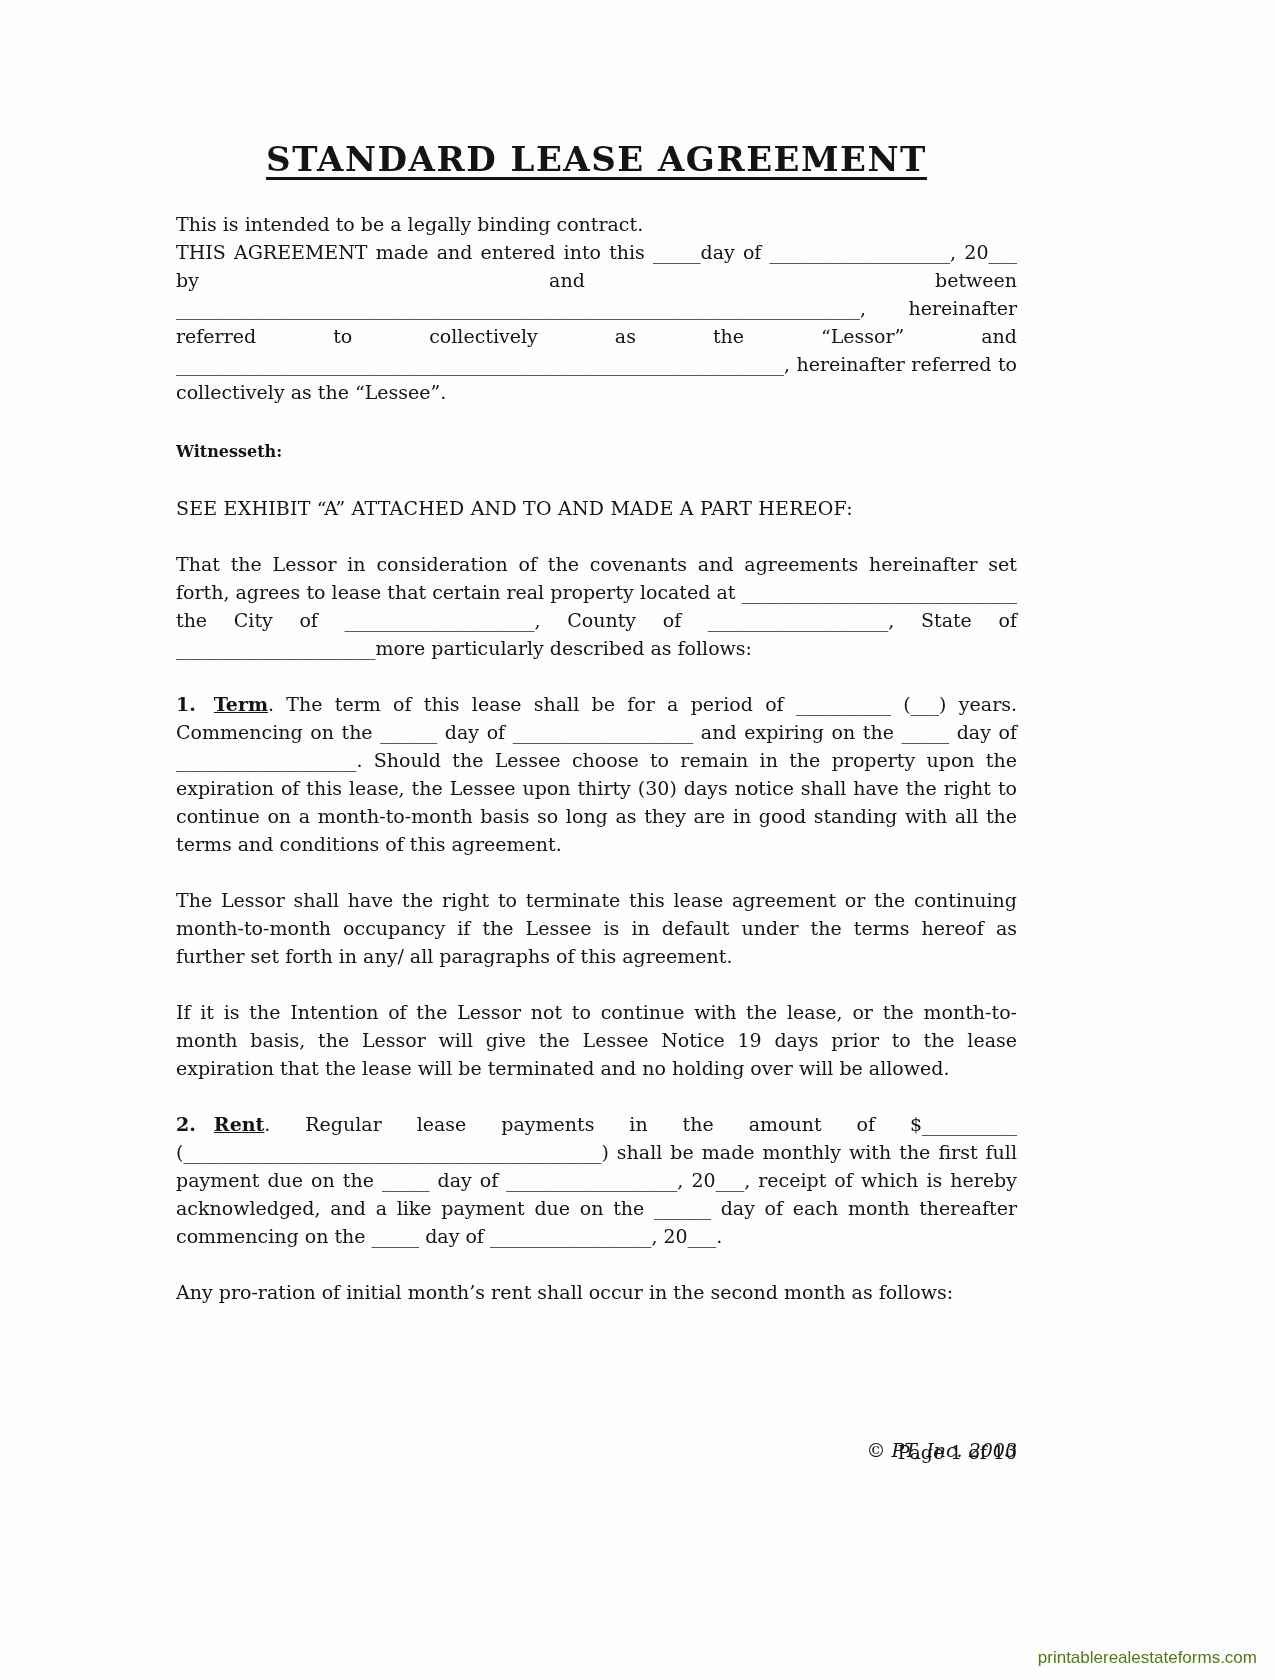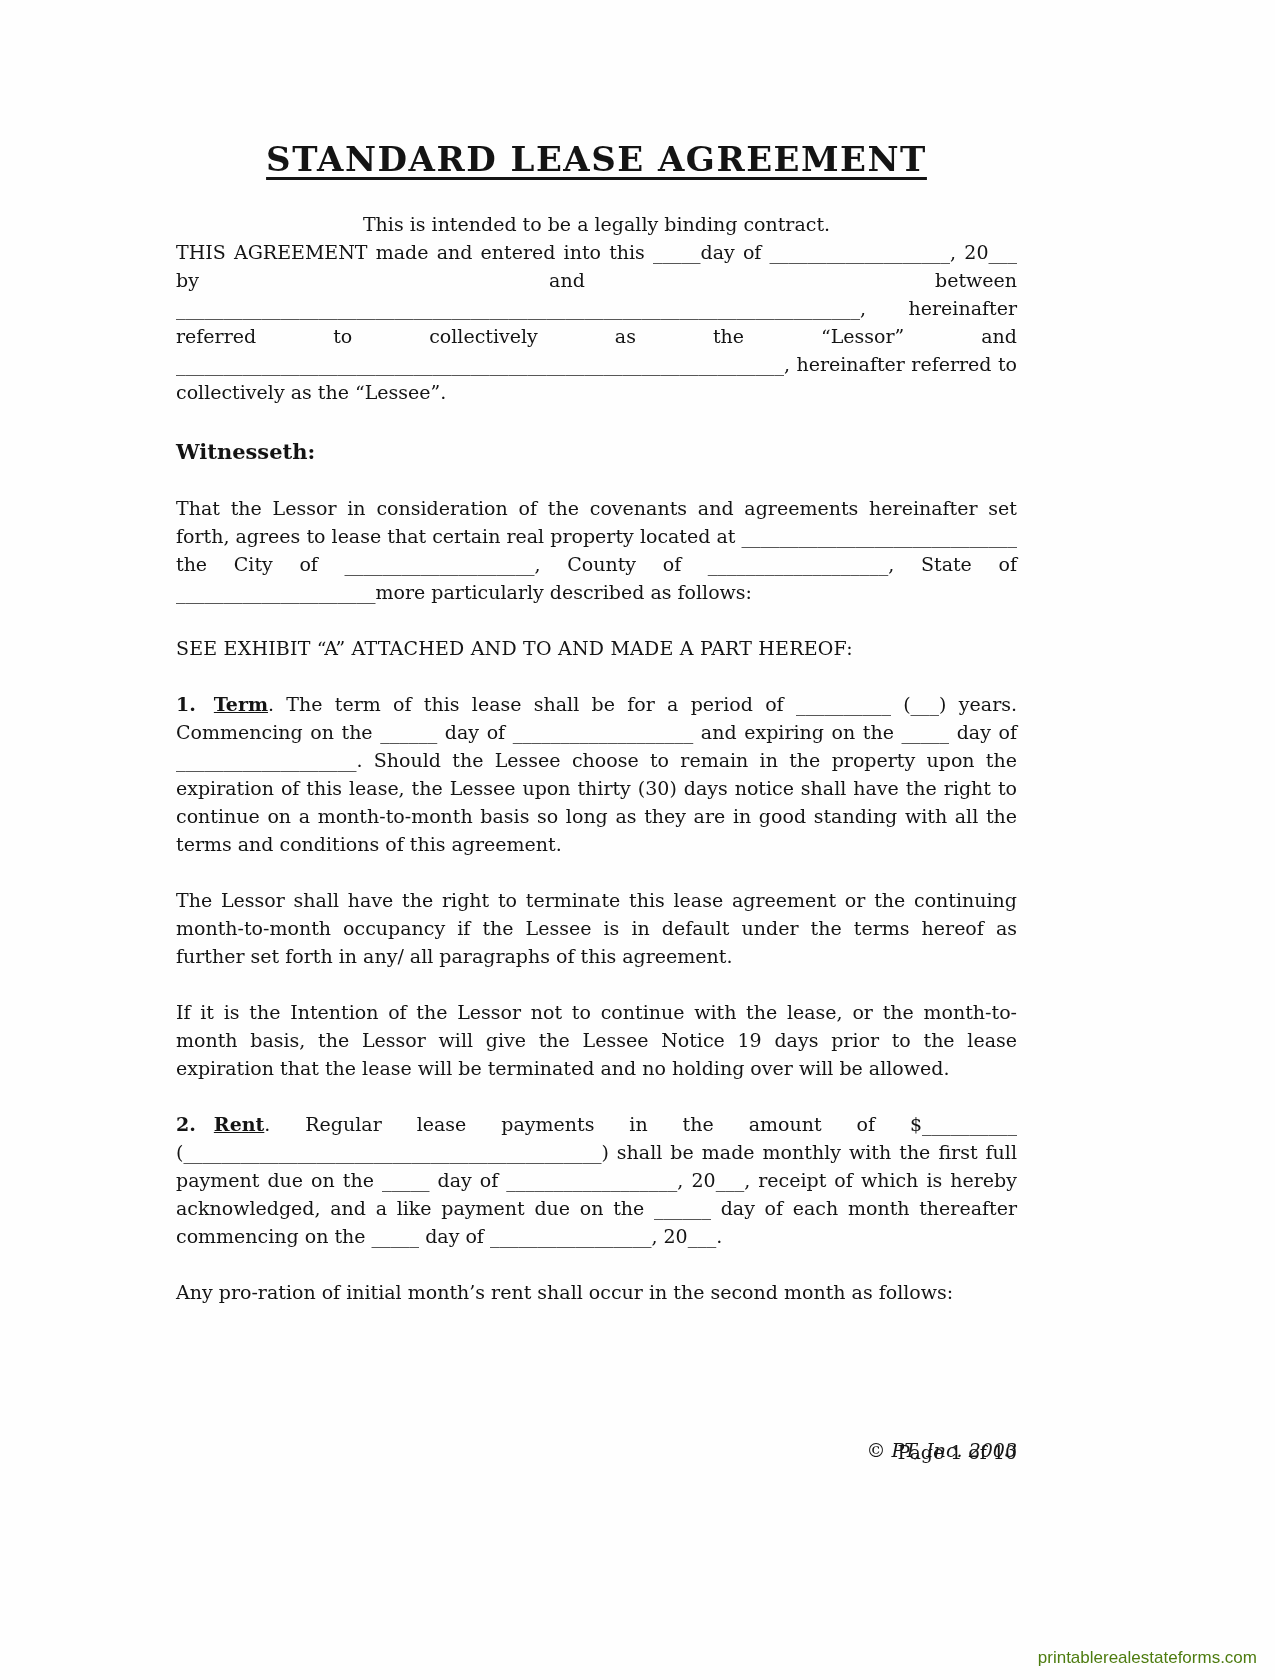--- a/index.html
+++ b/index.html
@@ -26,33 +26,33 @@
     text-align: center;
     letter-spacing: 1.5px;
     margin: 0 0 30px 0;
     text-decoration: underline;
     text-decoration-thickness: 3px;
     text-underline-offset: 6px;
   }
 
   .notice {
     margin: 0;
-    text-align: center;
+    text-align: left;
   }
 
   p.body {
     margin: 0 0 28px 0;
     text-align: justify;
     overflow-wrap: break-word;
   }
 
   .intro { margin-top: 34px; }
 
   .witnesseth-heading {
-    font-size: 21px;
+    font-size: 16px;
     line-height: 28px;
     font-weight: bold;
     margin: 32px 0 28px 0;
   }
 
   .exhibit { letter-spacing: 0.2px; }
 
   .clause-num  { font-weight: bold; margin-right: 18px; }
   .clause-label{ font-weight: bold; text-decoration: underline; }
 
@@ -88,23 +88,23 @@
 <div class="page">
 
   <h1 class="title">STANDARD LEASE AGREEMENT</h1>
 
   <p class="notice">This is intended to be a legally binding contract.</p>
 
   <p class="body intro">THIS AGREEMENT made and entered into this _____day of ___________________, 20___ by and between ________________________________________________________________________, hereinafter referred to collectively as the “Lessor” and ________________________________________________________________, hereinafter referred to collectively as the “Lessee”.</p>
 
   <h2 class="witnesseth-heading">Witnesseth:</h2>
 
+  <p class="body exhibit">SEE EXHIBIT “A” ATTACHED AND TO AND MADE A PART HEREOF:</p>
+
   <p class="body">That the Lessor in consideration of the covenants and agreements hereinafter set forth, agrees to lease that certain real property located at _____________________________ the City of ____________________, County of ___________________, State of _____________________more particularly described as follows:</p>
-
-  <p class="body exhibit">SEE EXHIBIT “A” ATTACHED AND TO AND MADE A PART HEREOF:</p>
 
   <p class="body">
     <span class="clause-num">1.</span><span class="clause-label">Term</span><span>. The term of this lease shall be for a period of __________ (___) years. Commencing on the ______ day of ___________________ and expiring on the _____ day of ___________________. Should the Lessee choose to remain in the property upon the expiration of this lease, the Lessee upon thirty (30) days notice shall have the right to continue on a month-to-month basis so long as they are in good standing with all the terms and conditions of this agreement.</span>
   </p>
 
   <p class="body">The Lessor shall have the right to terminate this lease agreement or the continuing month-to-month occupancy if the Lessee is in default under the terms hereof as further set forth in any/ all paragraphs of this agreement.</p>
 
   <p class="body">If it is the Intention of the Lessor not to continue with the lease, or the month-to-month basis, the Lessor will give the Lessee Notice 19 days prior to the lease expiration that the lease will be terminated and no holding over will be allowed.</p>
 
   <p class="body">

